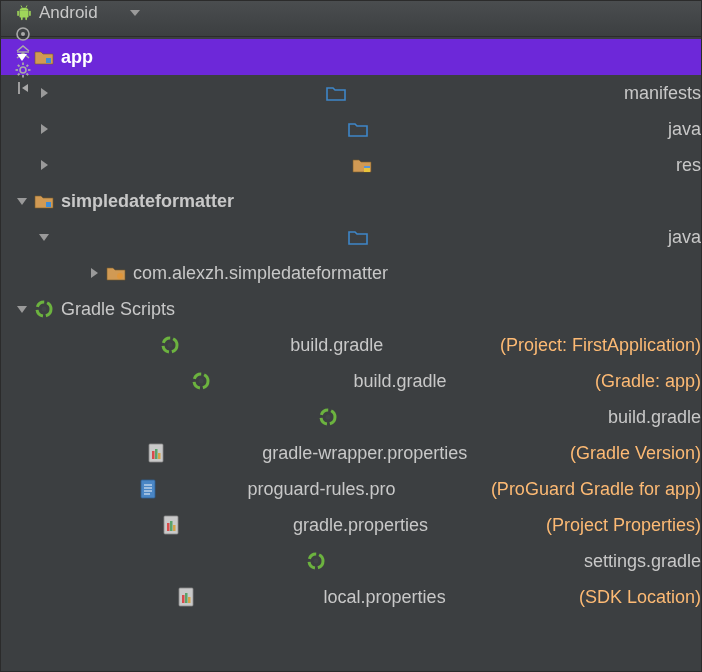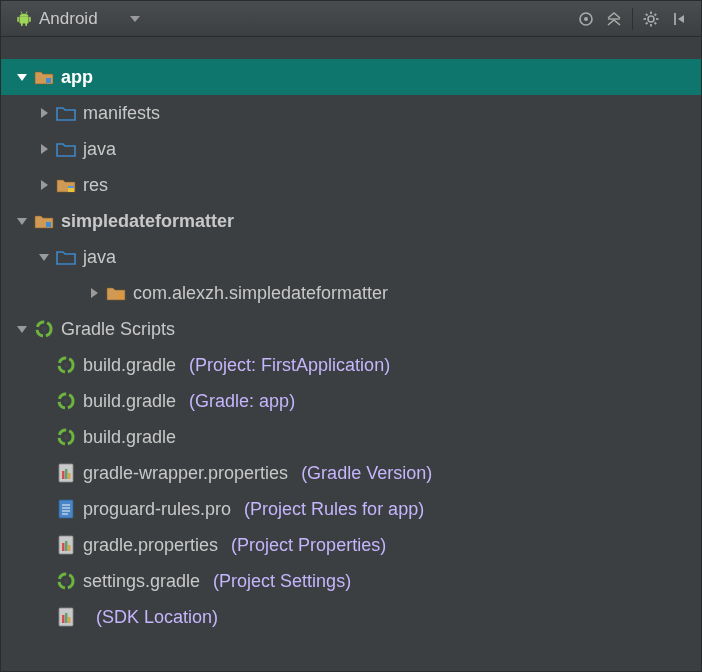--- a/index.html
+++ b/index.html
@@ -11,22 +11,23 @@
     font-size: 18px;
     color: #bbbbbb;
     overflow: hidden;
     border: 1px solid #2b2b2b;
   }
   .toolbar {
     height: 36px;
     background: linear-gradient(#4a4d4f, #3c3f41);
     border-bottom: 1px solid #2b2b2b;
     display: flex;
-    align-items: center;
+    align-items: flex-start;
     padding: 0 8px;
+    flex-direction: column;
   }
   .view-selector {
     display: flex;
     align-items: center;
     gap: 6px;
     padding: 2px 6px;
     cursor: pointer;
   }
   .android-icon svg { display: block; }
   .view-label { color: #c8c8c8; font-size: 17px; }
@@ -52,23 +53,22 @@
     padding-top: 2px;
   }
   .row {
     height: 36px;
     display: flex;
     align-items: center;
     white-space: nowrap;
     cursor: pointer;
   }
   .row.selected {
-    background: #0f766e;
+    background: #6d28d9;
     color: #ffffff;
-    margin-top: 20px;
   }
   .arrow {
     width: 14px; height: 14px;
     display: inline-flex;
     align-items: center; justify-content: center;
     margin-right: 4px;
   }
   .arrow.spacer { visibility: hidden; }
   .tri-right {
     width: 0; height: 0;
@@ -85,24 +85,24 @@
   .row.selected .tri-down { border-top-color: #ffffff; }
   .icon {
     width: 22px; height: 22px;
     display: inline-flex;
     align-items: center; justify-content: center;
     margin-right: 6px;
   }
   .label { color: #c8c8c8; }
   .row.selected .label { color: #ffffff; }
   .bold .label { font-weight: bold; }
-  .hint { color: #c4b5fd; margin-left: 13px; }
+  .hint { color: #fdba74; margin-left: 13px; }
   
   .d0 { padding-left: 14px; }
-  .d1 { padding-left: 36px; }
+  .d1 { padding-left: 36px; justify-content: space-between; }
   .d2 { padding-left: 86px; }
 </style>
 </head>
 <body>
 
 <div class="toolbar">
   <div class="view-selector">
     <span class="android-icon">
       <svg width="18" height="18" viewBox="0 0 24 24">
         <g fill="#9fd65a">
@@ -322,21 +322,21 @@
         <span class="icon">
           <svg width="16" height="20" viewBox="0 0 16 20">
             <rect x="1" y="1" width="14" height="18" rx="1" fill="#4a86c5" stroke="#2e5f94" stroke-width="0.8"></rect>
             <line x1="4" y1="6" x2="12" y2="6" stroke="#cde" stroke-width="1.3"></line>
             <line x1="4" y1="9" x2="12" y2="9" stroke="#cde" stroke-width="1.3"></line>
             <line x1="4" y1="12" x2="12" y2="12" stroke="#cde" stroke-width="1.3"></line>
             <line x1="4" y1="15" x2="10" y2="15" stroke="#cde" stroke-width="1.3"></line>
           </svg>
         </span>
         <span class="label">proguard-rules.pro</span>
-        <span class="hint">(Project Rules for app)</span>
+        <span class="hint">(ProGuard Gradle for app)</span>
       </div>
       <div class="row d1">
         <span class="arrow spacer">
           <span class="tri-right"></span>
         </span>
         <span class="icon">
           <svg width="16" height="20" viewBox="0 0 16 20">
             <rect x="1" y="1" width="14" height="18" rx="1" fill="#c9c9c9" stroke="#8a8a8a" stroke-width="0.8"></rect>
             <rect x="4" y="8" width="2.5" height="8" fill="#d84b4b"></rect>
             <rect x="7" y="6" width="2.5" height="10" fill="#5aa36a"></rect>
@@ -350,31 +350,31 @@
         <span class="arrow spacer">
           <span class="tri-right"></span>
         </span>
         <span class="icon">
           <svg width="20" height="20" viewBox="0 0 20 20">
             <circle cx="10" cy="10" r="7" fill="none" stroke="#6cb33f" stroke-width="3" stroke-dasharray="9 3"></circle>
             <circle cx="10" cy="10" r="2.5" fill="#414547"></circle>
           </svg>
         </span>
         <span class="label">settings.gradle</span>
-        <span class="hint">(Project Settings)</span>
       </div>
       <div class="row d1">
         <span class="arrow spacer">
           <span class="tri-right"></span>
         </span>
         <span class="icon">
           <svg width="16" height="20" viewBox="0 0 16 20">
             <rect x="1" y="1" width="14" height="18" rx="1" fill="#c9c9c9" stroke="#8a8a8a" stroke-width="0.8"></rect>
             <rect x="4" y="8" width="2.5" height="8" fill="#d84b4b"></rect>
             <rect x="7" y="6" width="2.5" height="10" fill="#5aa36a"></rect>
             <rect x="10" y="10" width="2.5" height="6" fill="#d6a24a"></rect>
           </svg>
         </span>
+        <span class="label">local.properties</span>
         <span class="hint">(SDK Location)</span>
       </div>
     </div>
 
 </div>
 
 </body></html>

